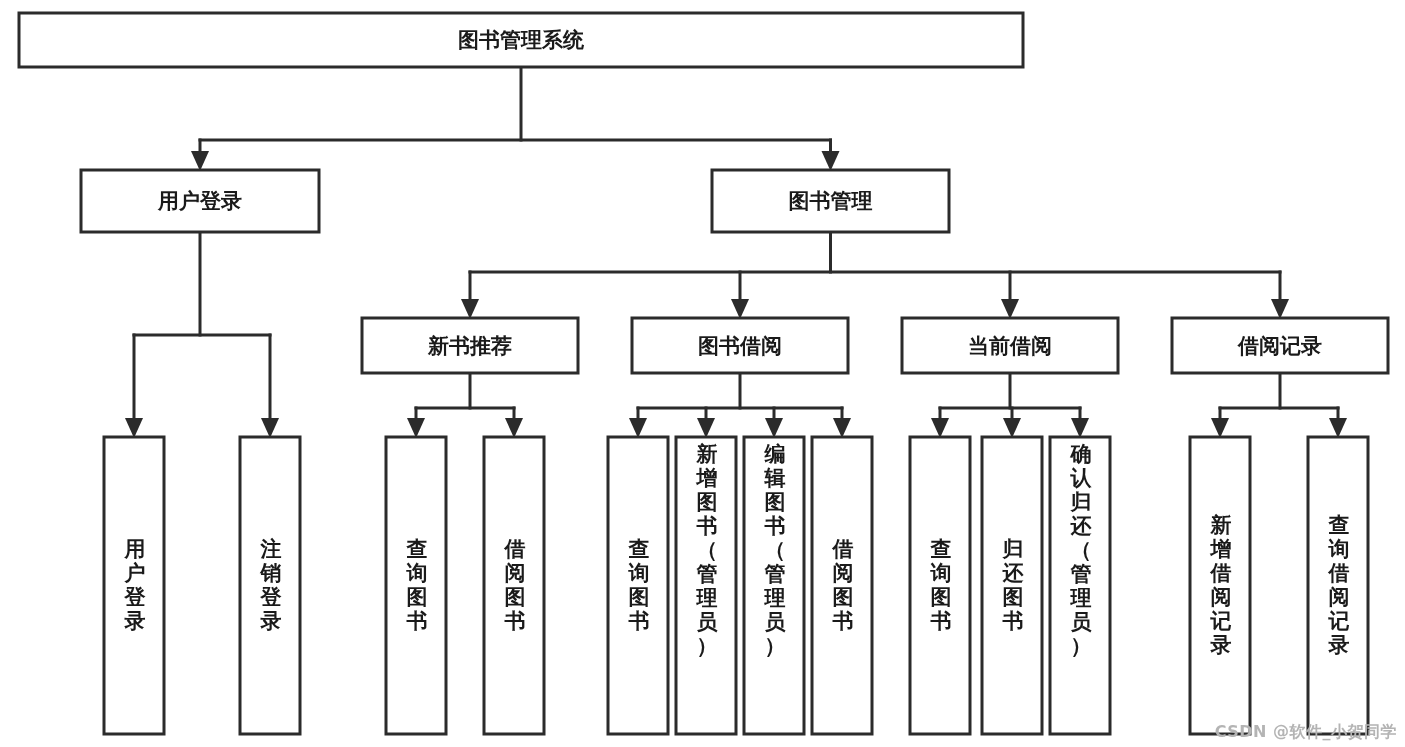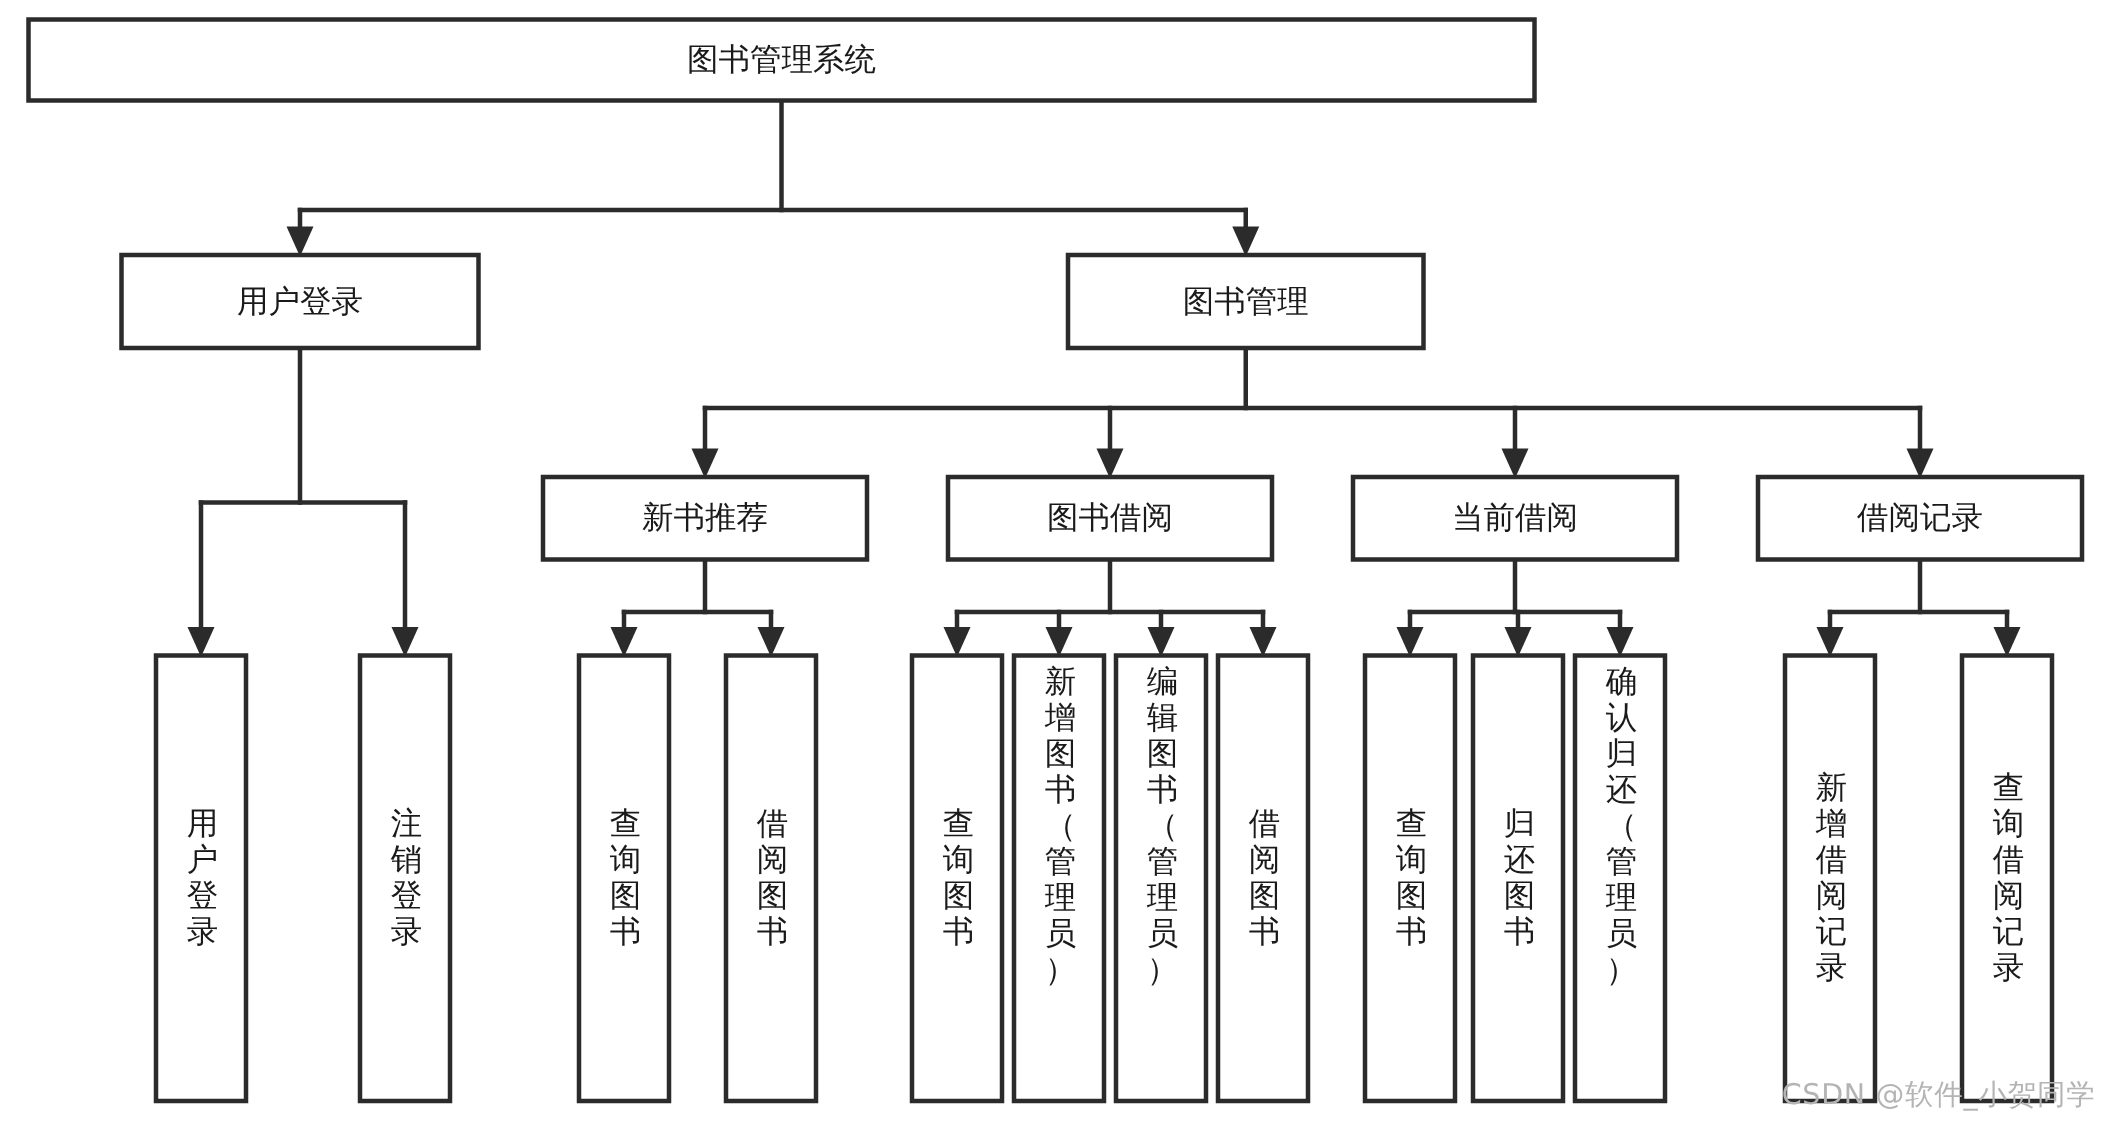--- a/index.html
+++ b/index.html
@@ -12,20 +12,21 @@
     width: 1405px;
     height: 747px;
     overflow: hidden;
     font-family: "DejaVu Sans", "Liberation Sans", sans-serif;
   }
   #diagram-root {
     position: relative;
     width: 1405px;
     height: 747px;
     background: #ffffff;
+    font-weight: bold;
   }
   svg#flowchart {
     display: block;
     width: 1405px;
     height: 747px;
   }
   .node-box {
     fill: #ffffff;
     stroke: #2b2b2b;
     stroke-width: 3;
@@ -51,21 +52,21 @@
     font-family: "DejaVu Sans", "Liberation Sans", sans-serif;
     font-size: 21px;
     fill: #1a1a1a;
     text-anchor: middle;
   }
   .watermark {
     position: absolute;
     right: 8px;
     bottom: 4px;
     font-family: "DejaVu Sans", "Liberation Sans", sans-serif;
-    font-size: 19px;
+    font-size: 16px;
     color: #b4b4b4;
     white-space: nowrap;
     letter-spacing: 0.5px;
     user-select: none;
   }
 </style>
 </head>
 <body>
 
 <div id="diagram-root">

